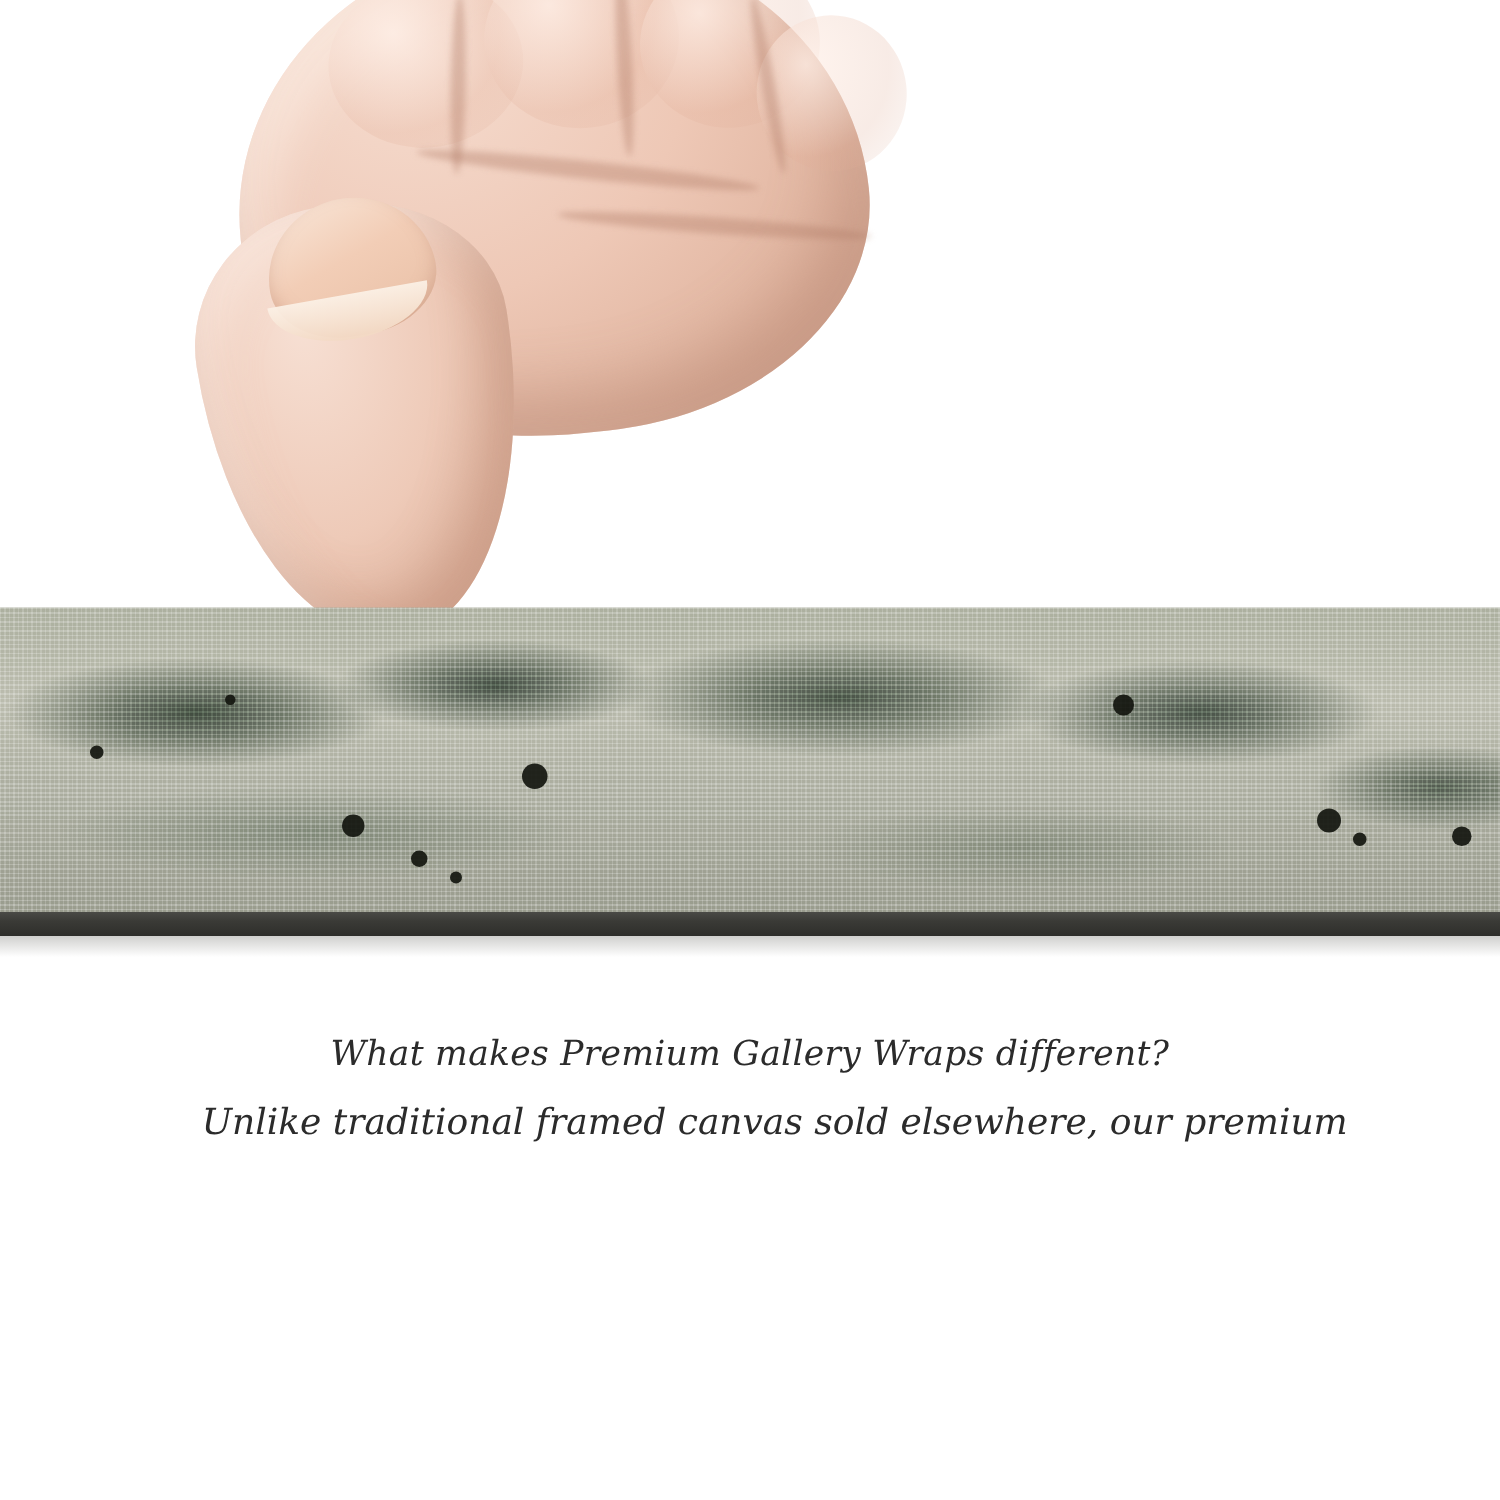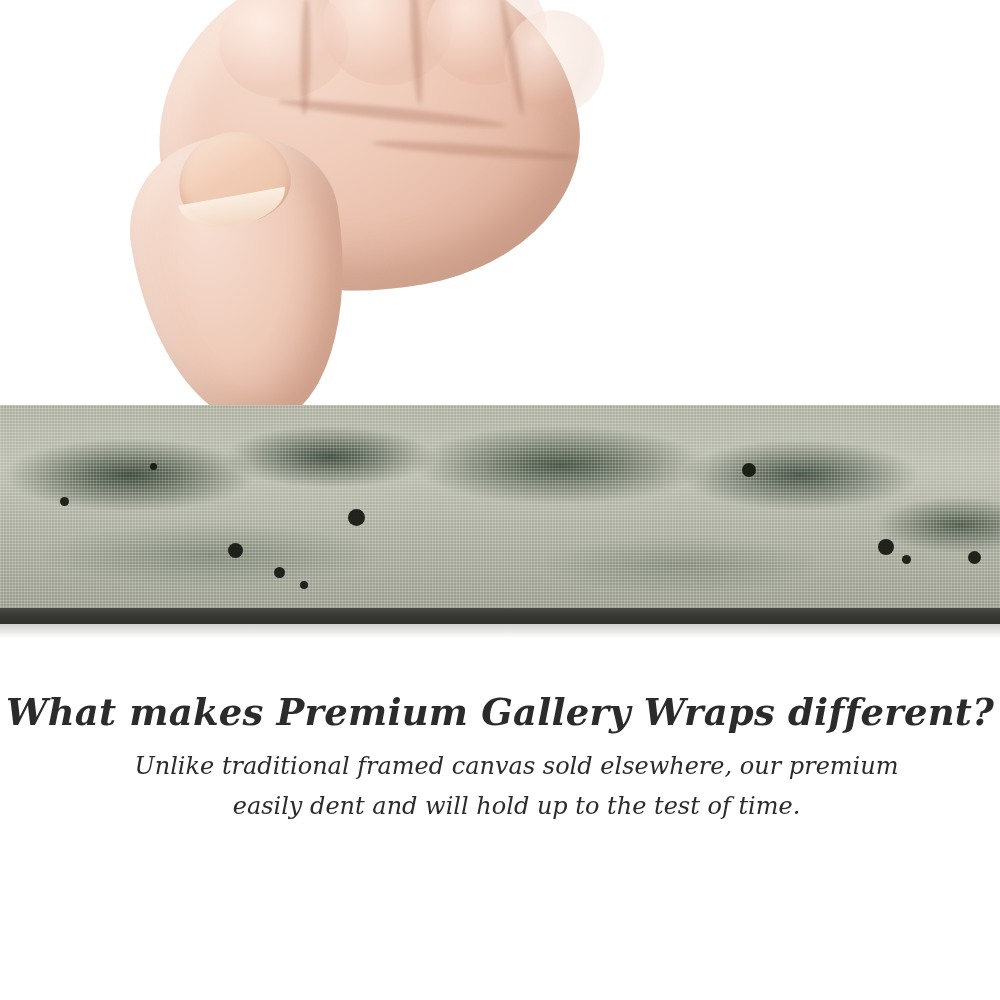--- a/index.html
+++ b/index.html
@@ -173,22 +173,22 @@
     position: absolute;
     left: 0;
     top: 690px;
     width: 1000px;
     text-align: center;
     color: #2b2b2b;
     font-family: "DejaVu Serif", serif;
     font-style: italic;
   }
   .caption .headline {
-    font-size: 37px;
-    font-weight: 700;
+    font-size: 23px;
+    font-weight: 400;
     letter-spacing: 0.2px;
     margin-bottom: 12px;
   }
   .caption .line {
     font-size: 24px;
     line-height: 40px;
     font-weight: 400;
     padding-left: 33px;
   }
 </style>
@@ -232,16 +232,15 @@
       </div>
       <div class="slab-edge"></div>
       <div class="slab-shadow"></div>
     </div>
 
   </div>
 
   <div class="caption">
     <div class="headline">What makes Premium Gallery Wraps different?</div>
     <div class="line">Unlike traditional framed canvas sold elsewhere, our premium</div>
-    <div class="line">easily dent and will hold up to the test of time.</div>
   </div>
 
 </div>
 
 </body></html>

